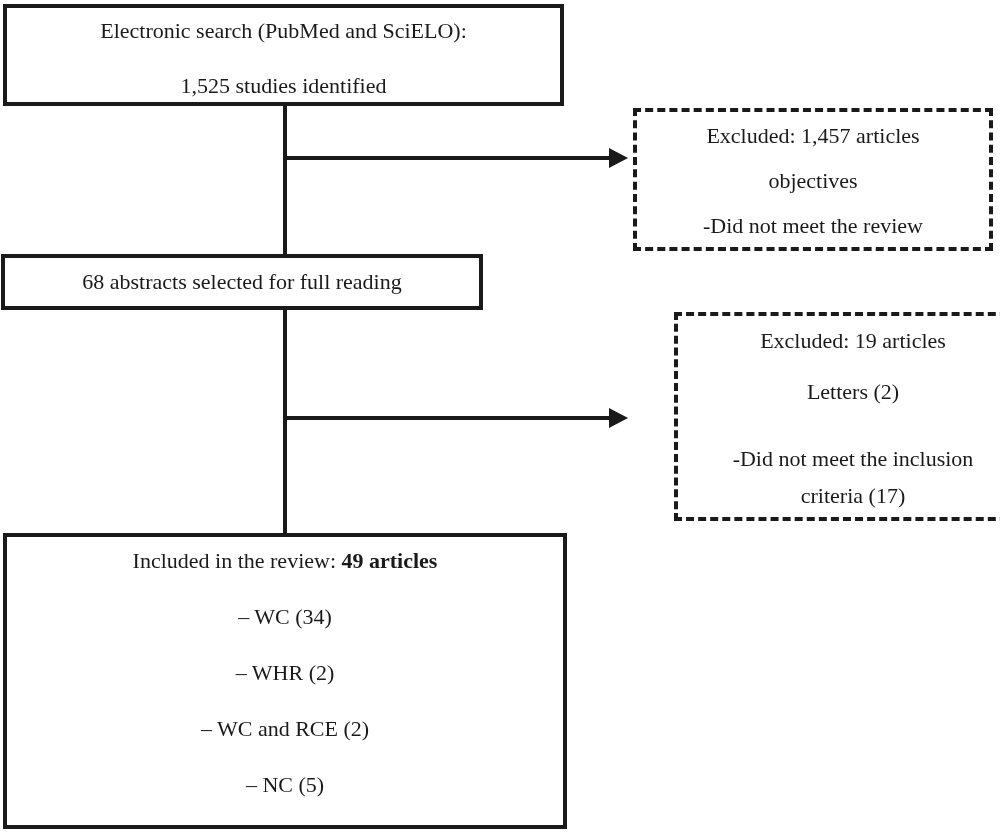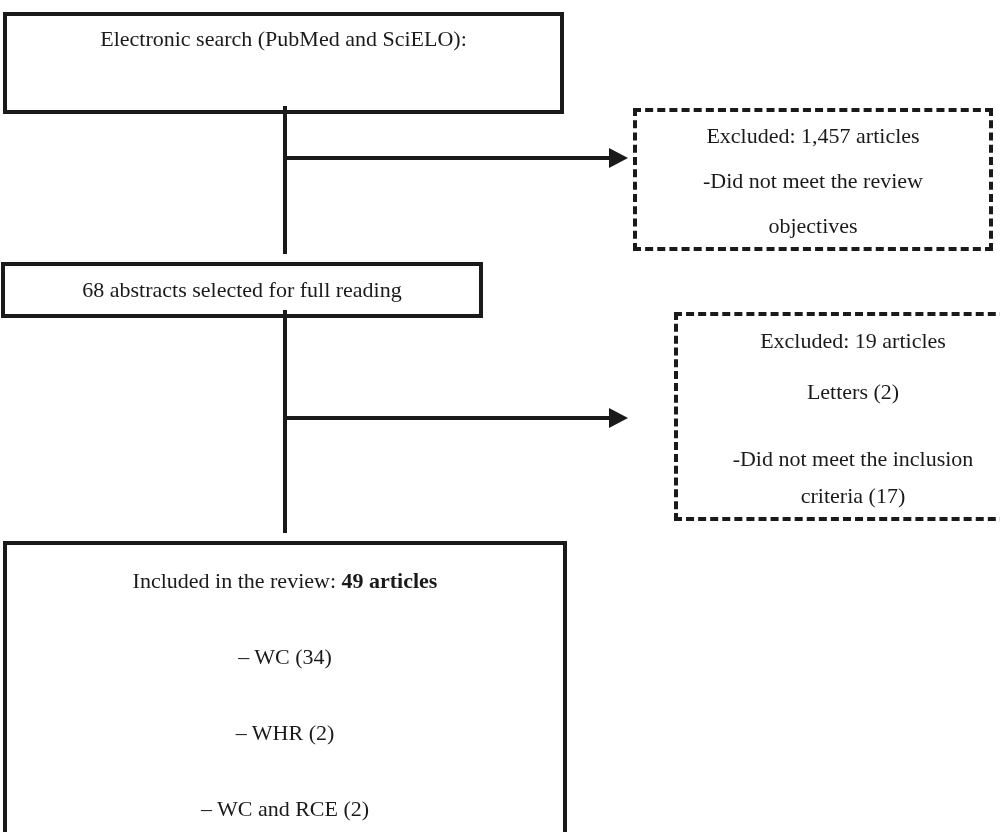--- a/index.html
+++ b/index.html
@@ -7,21 +7,21 @@
     position: relative;
     width: 1000px;
     height: 832px;
     background: #ffffff;
     font-family: "Liberation Serif", "DejaVu Serif", serif;
     font-size: 22px;
     color: #1a1a1a;
     overflow: hidden;
   }
   .box { position: absolute; box-sizing: border-box; background: #ffffff; text-align: center; }
-  .solid  { border: 4px solid #1a1a1a; margin-top: 8px; }
+  .solid  { border: 4px solid #1a1a1a; }
   .dashed { border: 4px dashed #1a1a1a; }
 
   .vline, .hline { position: absolute; background: #1a1a1a; }
 
   .arrowhead {
     position: absolute; width: 0; height: 0;
     border-top: 10px solid transparent;
     border-bottom: 10px solid transparent;
     border-left: 19px solid #1a1a1a;
   }
@@ -54,41 +54,42 @@
   
   .box-excluded-second { left: 674px; top: 312px; width: 358px; height: 209px;
     padding: 6px 22px 0 22px; line-height: 37px; }
   .box-excluded-second p { margin: 0; }
   .box-excluded-second p.gap-lg { margin-top: 14px; }
   .box-excluded-second p.gap-md { margin-top: 30px; }
 
   
   .box-included { left: 3px; top: 533px; width: 564px; height: 296px;
     display: flex; flex-direction: column; align-items: center;
-    padding-top: 24px; gap: 52px; line-height: 24px; }
+    padding-top: 12px; gap: 32px; line-height: 24px; }
   .bold { font-weight: bold; }
 </style>
 </head>
 <body>
 
 <div class="canvas">
 
   <div class="box solid box-identification">
     <div>Electronic search (PubMed and SciELO):</div>
+    <div>1,525 studies identified</div>
   </div>
 
   <div class="vline connector-1"></div>
 
   <div class="hline arrow-1-line"></div>
   <div class="arrowhead arrow-1-head"></div>
 
   <div class="box dashed box-excluded-first">
     <div>Excluded: 1,457 articles</div>
+    <div>objectives</div>
     <div>-Did not meet the review</div>
-    <div>objectives</div>
   </div>
 
   <div class="box solid box-screening">
     <div>68 abstracts selected for full reading</div>
   </div>
 
   <div class="vline connector-2"></div>
 
   <div class="hline arrow-2-line"></div>
   <div class="arrowhead arrow-2-head"></div>

